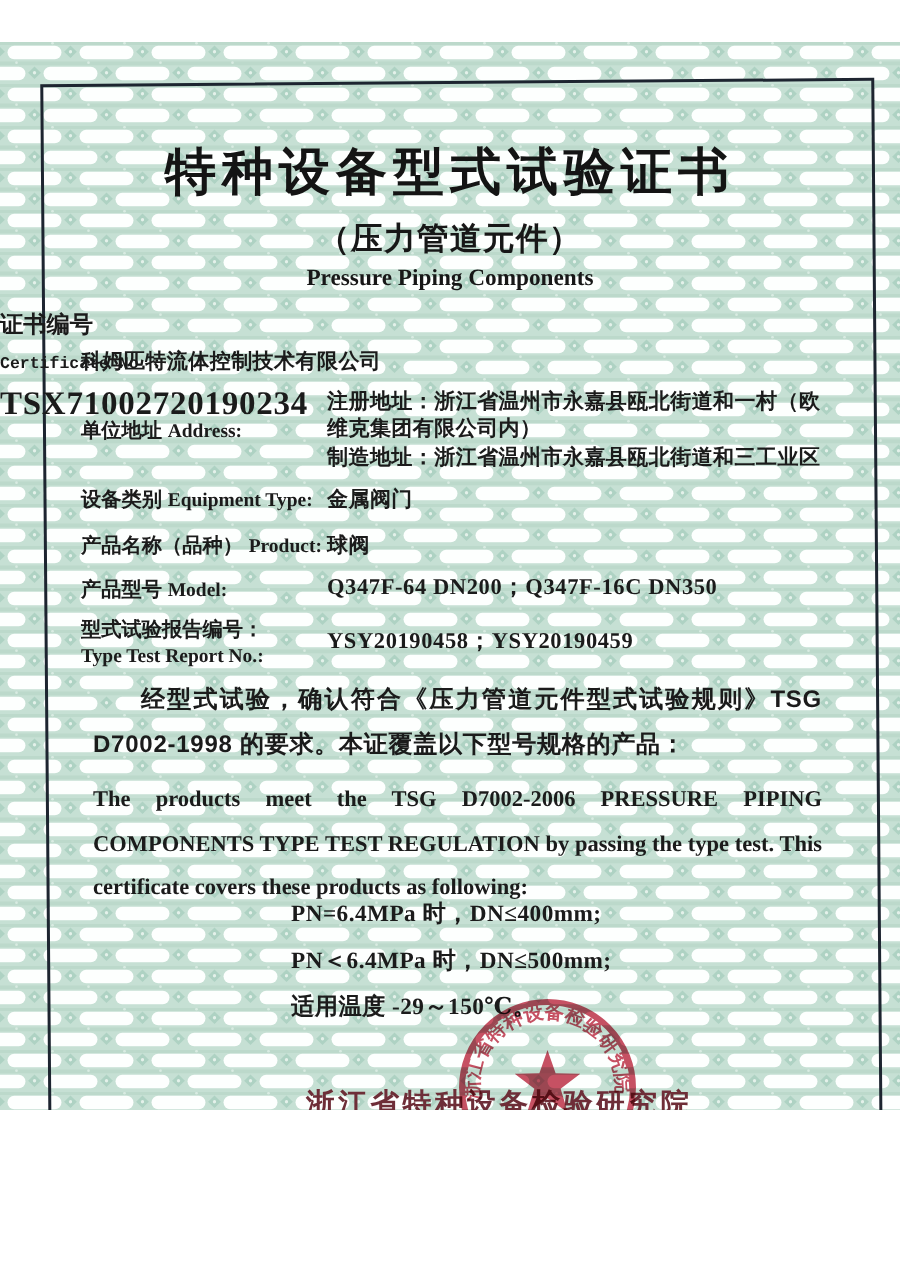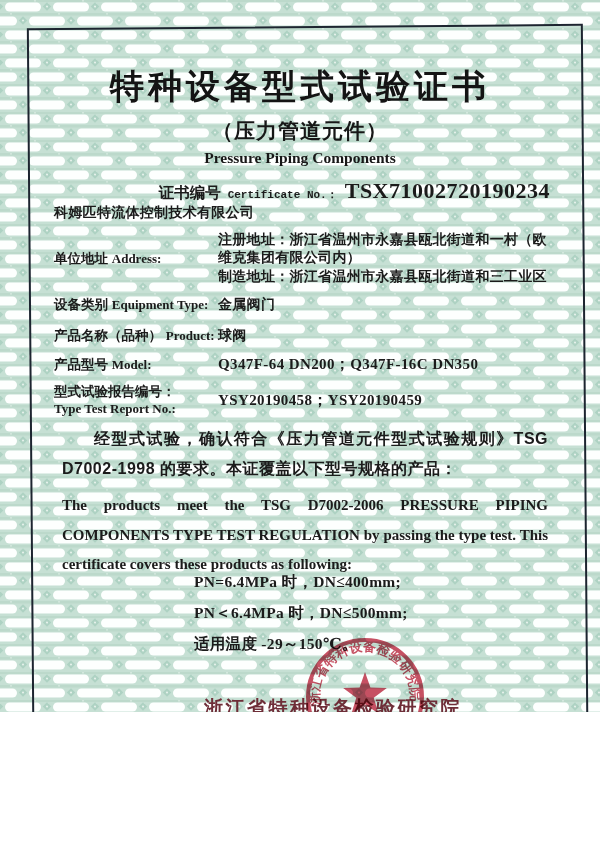--- a/index.html
+++ b/index.html
@@ -1,28 +1,28 @@
 <!DOCTYPE html>
 <html><head>
 <meta charset="utf-8">
 <style>
   html,body{margin:0;padding:0;background:#ffffff;}
   .cert{position:relative;width:600px;height:712px;overflow:hidden;background:#86efac;
-        font-family:"Liberation Sans","DejaVu Sans",sans-serif;color:#1b1b1b;}
+        font-family:"Liberation Sans","DejaVu Sans",sans-serif;color:#1b1b1b;margin-top:28px;}
   .bg-pattern{position:absolute;left:0;top:0;z-index:0;}
   .rule-frame{position:absolute;left:30px;top:26px;width:552px;height:803px;
         border:2px solid #1d2530;transform:rotate(-0.45deg);z-index:1;pointer-events:none;}
   .layer{position:absolute;z-index:2;}
   
   .header{left:0;right:0;top:64px;text-align:center;}
   .title-zh{font-size:34px;font-weight:bold;letter-spacing:4px;color:#141414;}
   .title-en{font-family:"Liberation Serif","DejaVu Serif",serif;font-size:19.5px;font-weight:bold;margin-top:5px;color:#171717;}
   .subtitle-zh{font-size:21px;font-weight:bold;letter-spacing:1px;margin-top:7px;color:#171717;}
   .subtitle-en{font-family:"Liberation Serif","DejaVu Serif",serif;font-size:15.5px;font-weight:bold;margin-top:4px;color:#171717;}
-  .certno-row{margin-top:11px;display:flex;justify-content:flex-end;align-items:baseline;padding-right:50px;gap:7px;}
+  .certno-row{margin-top:11px;display:flex;justify-content:flex-end;align-items:baseline;padding-right:50px;gap:7px;flex-direction:column;}
   .certno-zh{font-size:15.5px;font-weight:bold;}
   .certno-en{font-family:Liberation Mono, monospace;font-size:11px;font-weight:bold;}
   .certno-val{font-family:"Liberation Serif","DejaVu Serif",serif;font-size:22px;font-weight:bold;letter-spacing:0.5px;}
   
   .fields{left:54px;right:46px;top:203px;}
   .frow{display:flex;align-items:flex-start;}
   .flabel{width:164px;flex:0 0 164px;font-size:13.5px;font-weight:bold;line-height:17px;padding-top:1px;}
   .flabel .en{font-family:"Liberation Serif","DejaVu Serif",serif;font-size:13px;}
   .fvalue{flex:1;font-size:14px;font-weight:bold;line-height:18px;letter-spacing:0.3px;}
   .fvalue.latin{font-family:"Liberation Serif","DejaVu Serif",serif;font-size:15px;letter-spacing:0.4px;}

